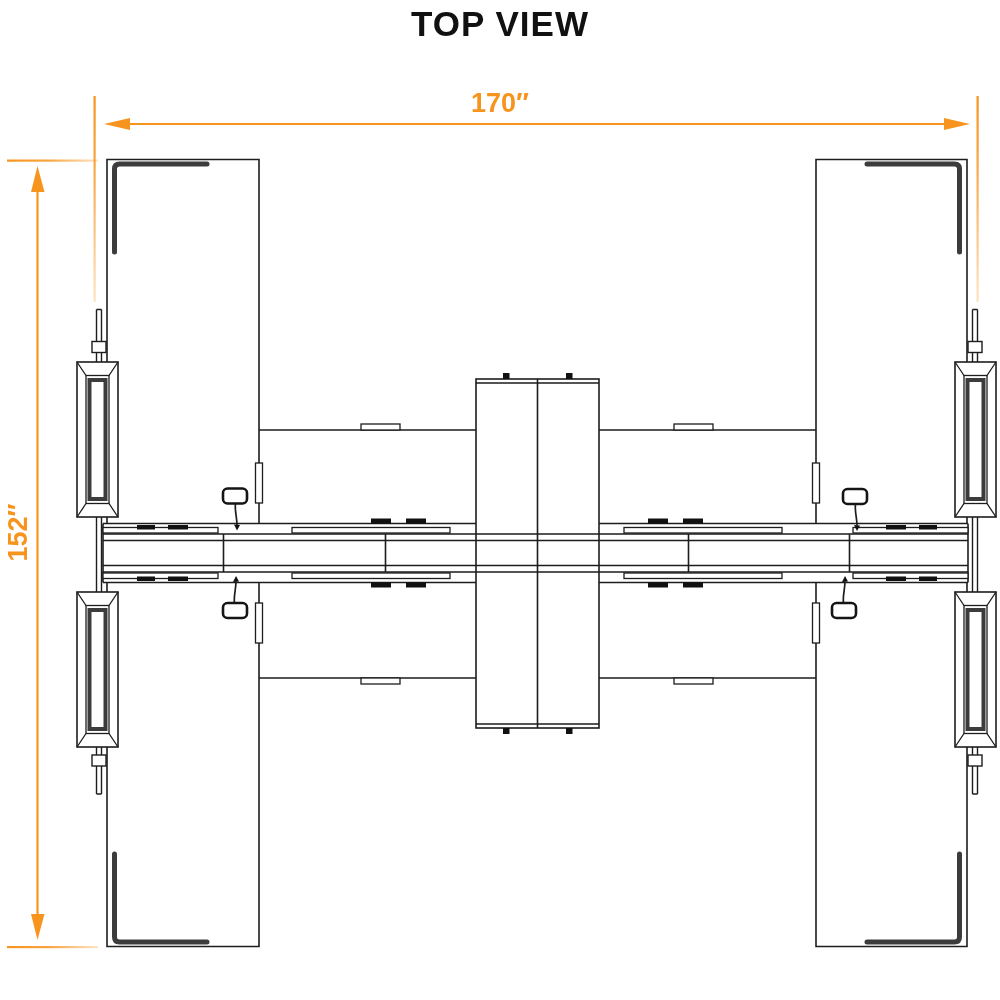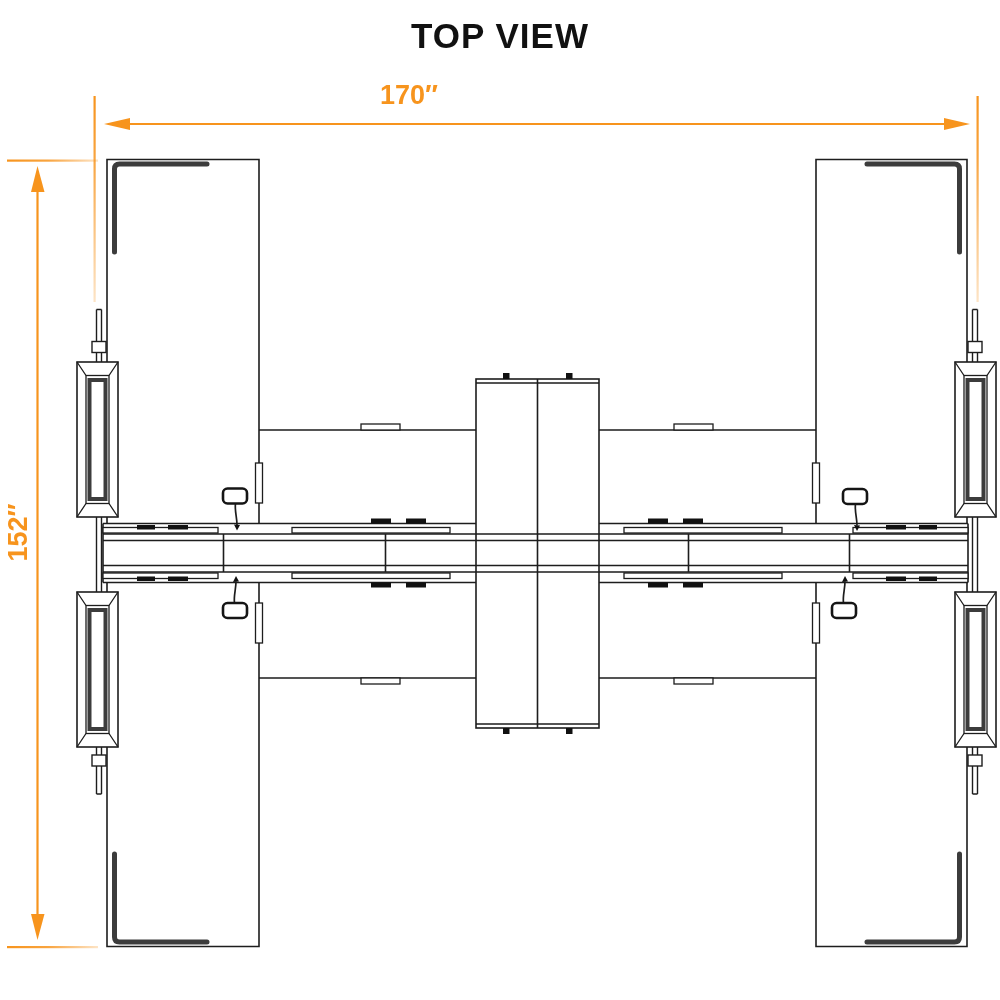--- a/index.html
+++ b/index.html
@@ -10,32 +10,32 @@
   html,body{margin:0;padding:0;background:#fff;}
   .canvas{
     position:relative;
     width:1000px;height:1000px;
     background:#fff;
     font-family:"Liberation Sans", sans-serif;
     overflow:hidden;
   }
   .drawing-svg{position:absolute;left:0;top:0;}
   .title{
-    position:absolute;top:16px;left:0;width:100%;
+    position:absolute;top:4px;left:0;width:100%;
     text-align:center;
     font-size:35px;font-weight:700;letter-spacing:1px;
     color:#111;
   }
   .dim-label{
     position:absolute;
     color:var(--accent);
     font-size:27px;font-weight:700;
   }
   .dim-label.width{
-    left:380px;top:80px;width:240px;text-align:left;
+    left:380px;top:88px;width:240px;text-align:center;
   }
   .dim-label.height{
     left:-18px;top:517px;width:72px;text-align:center;
     transform:rotate(-90deg);
   }
 </style>
 </head>
 <body>
 
 <div class="canvas">

